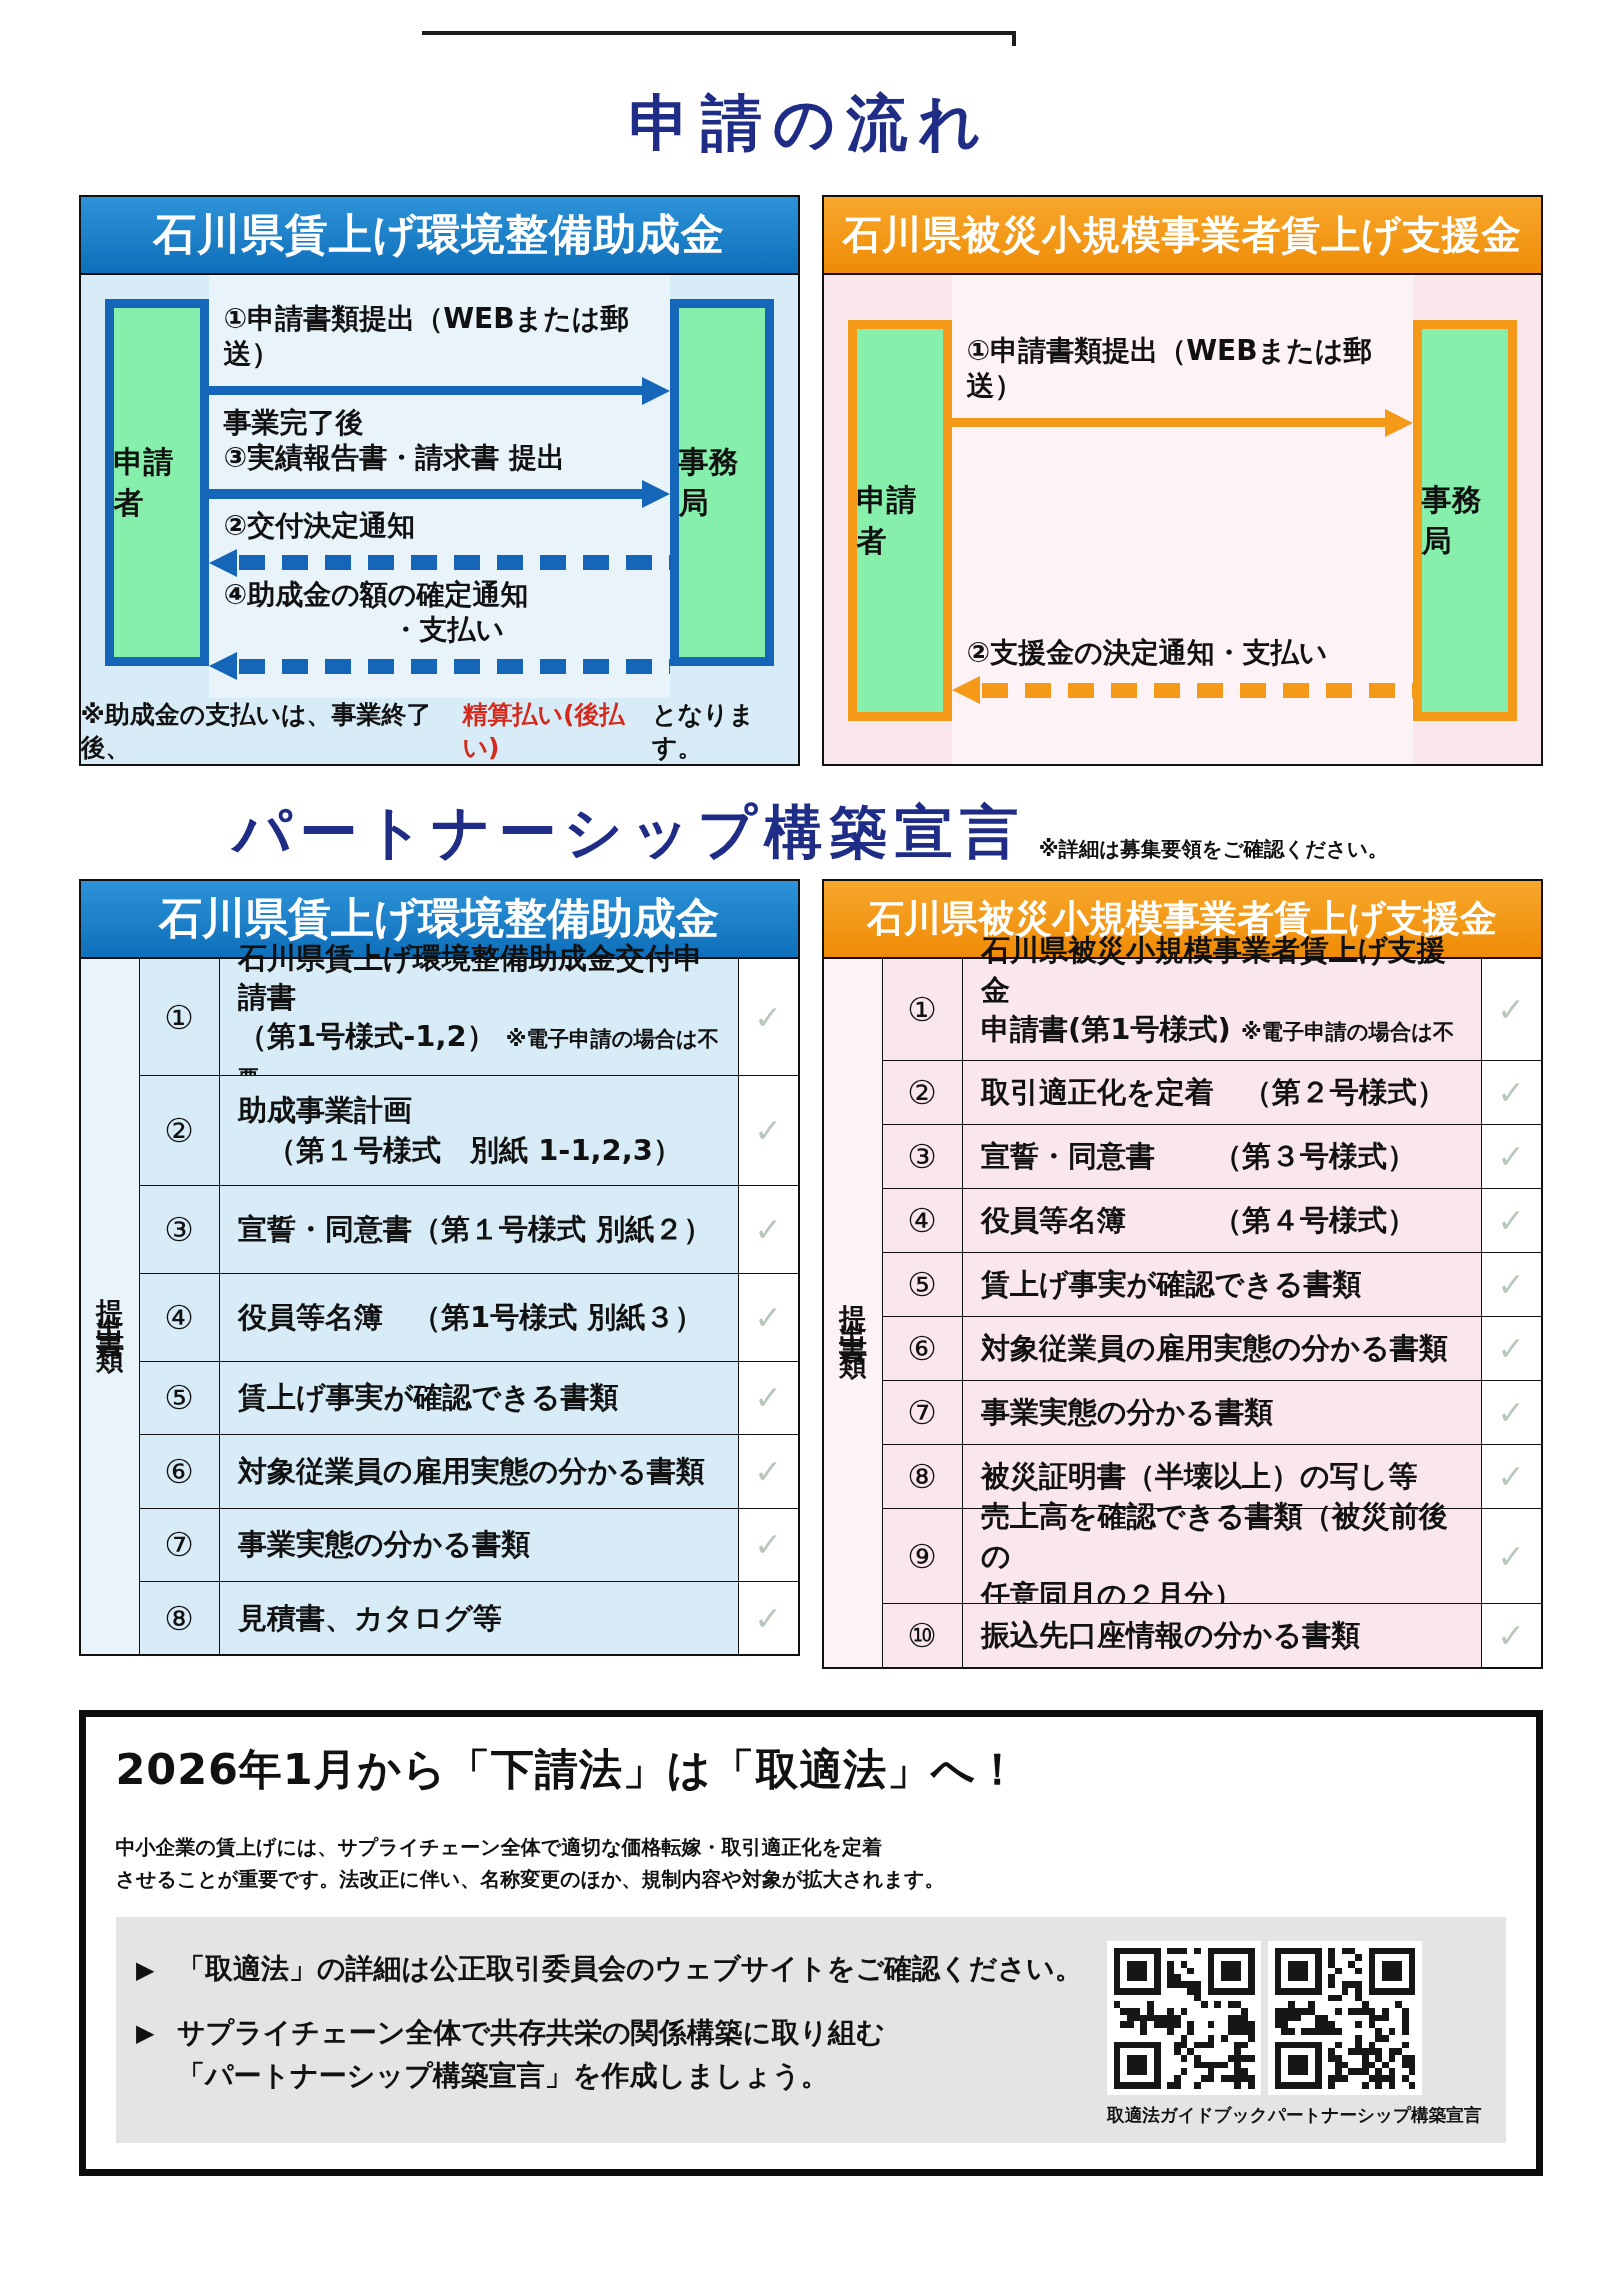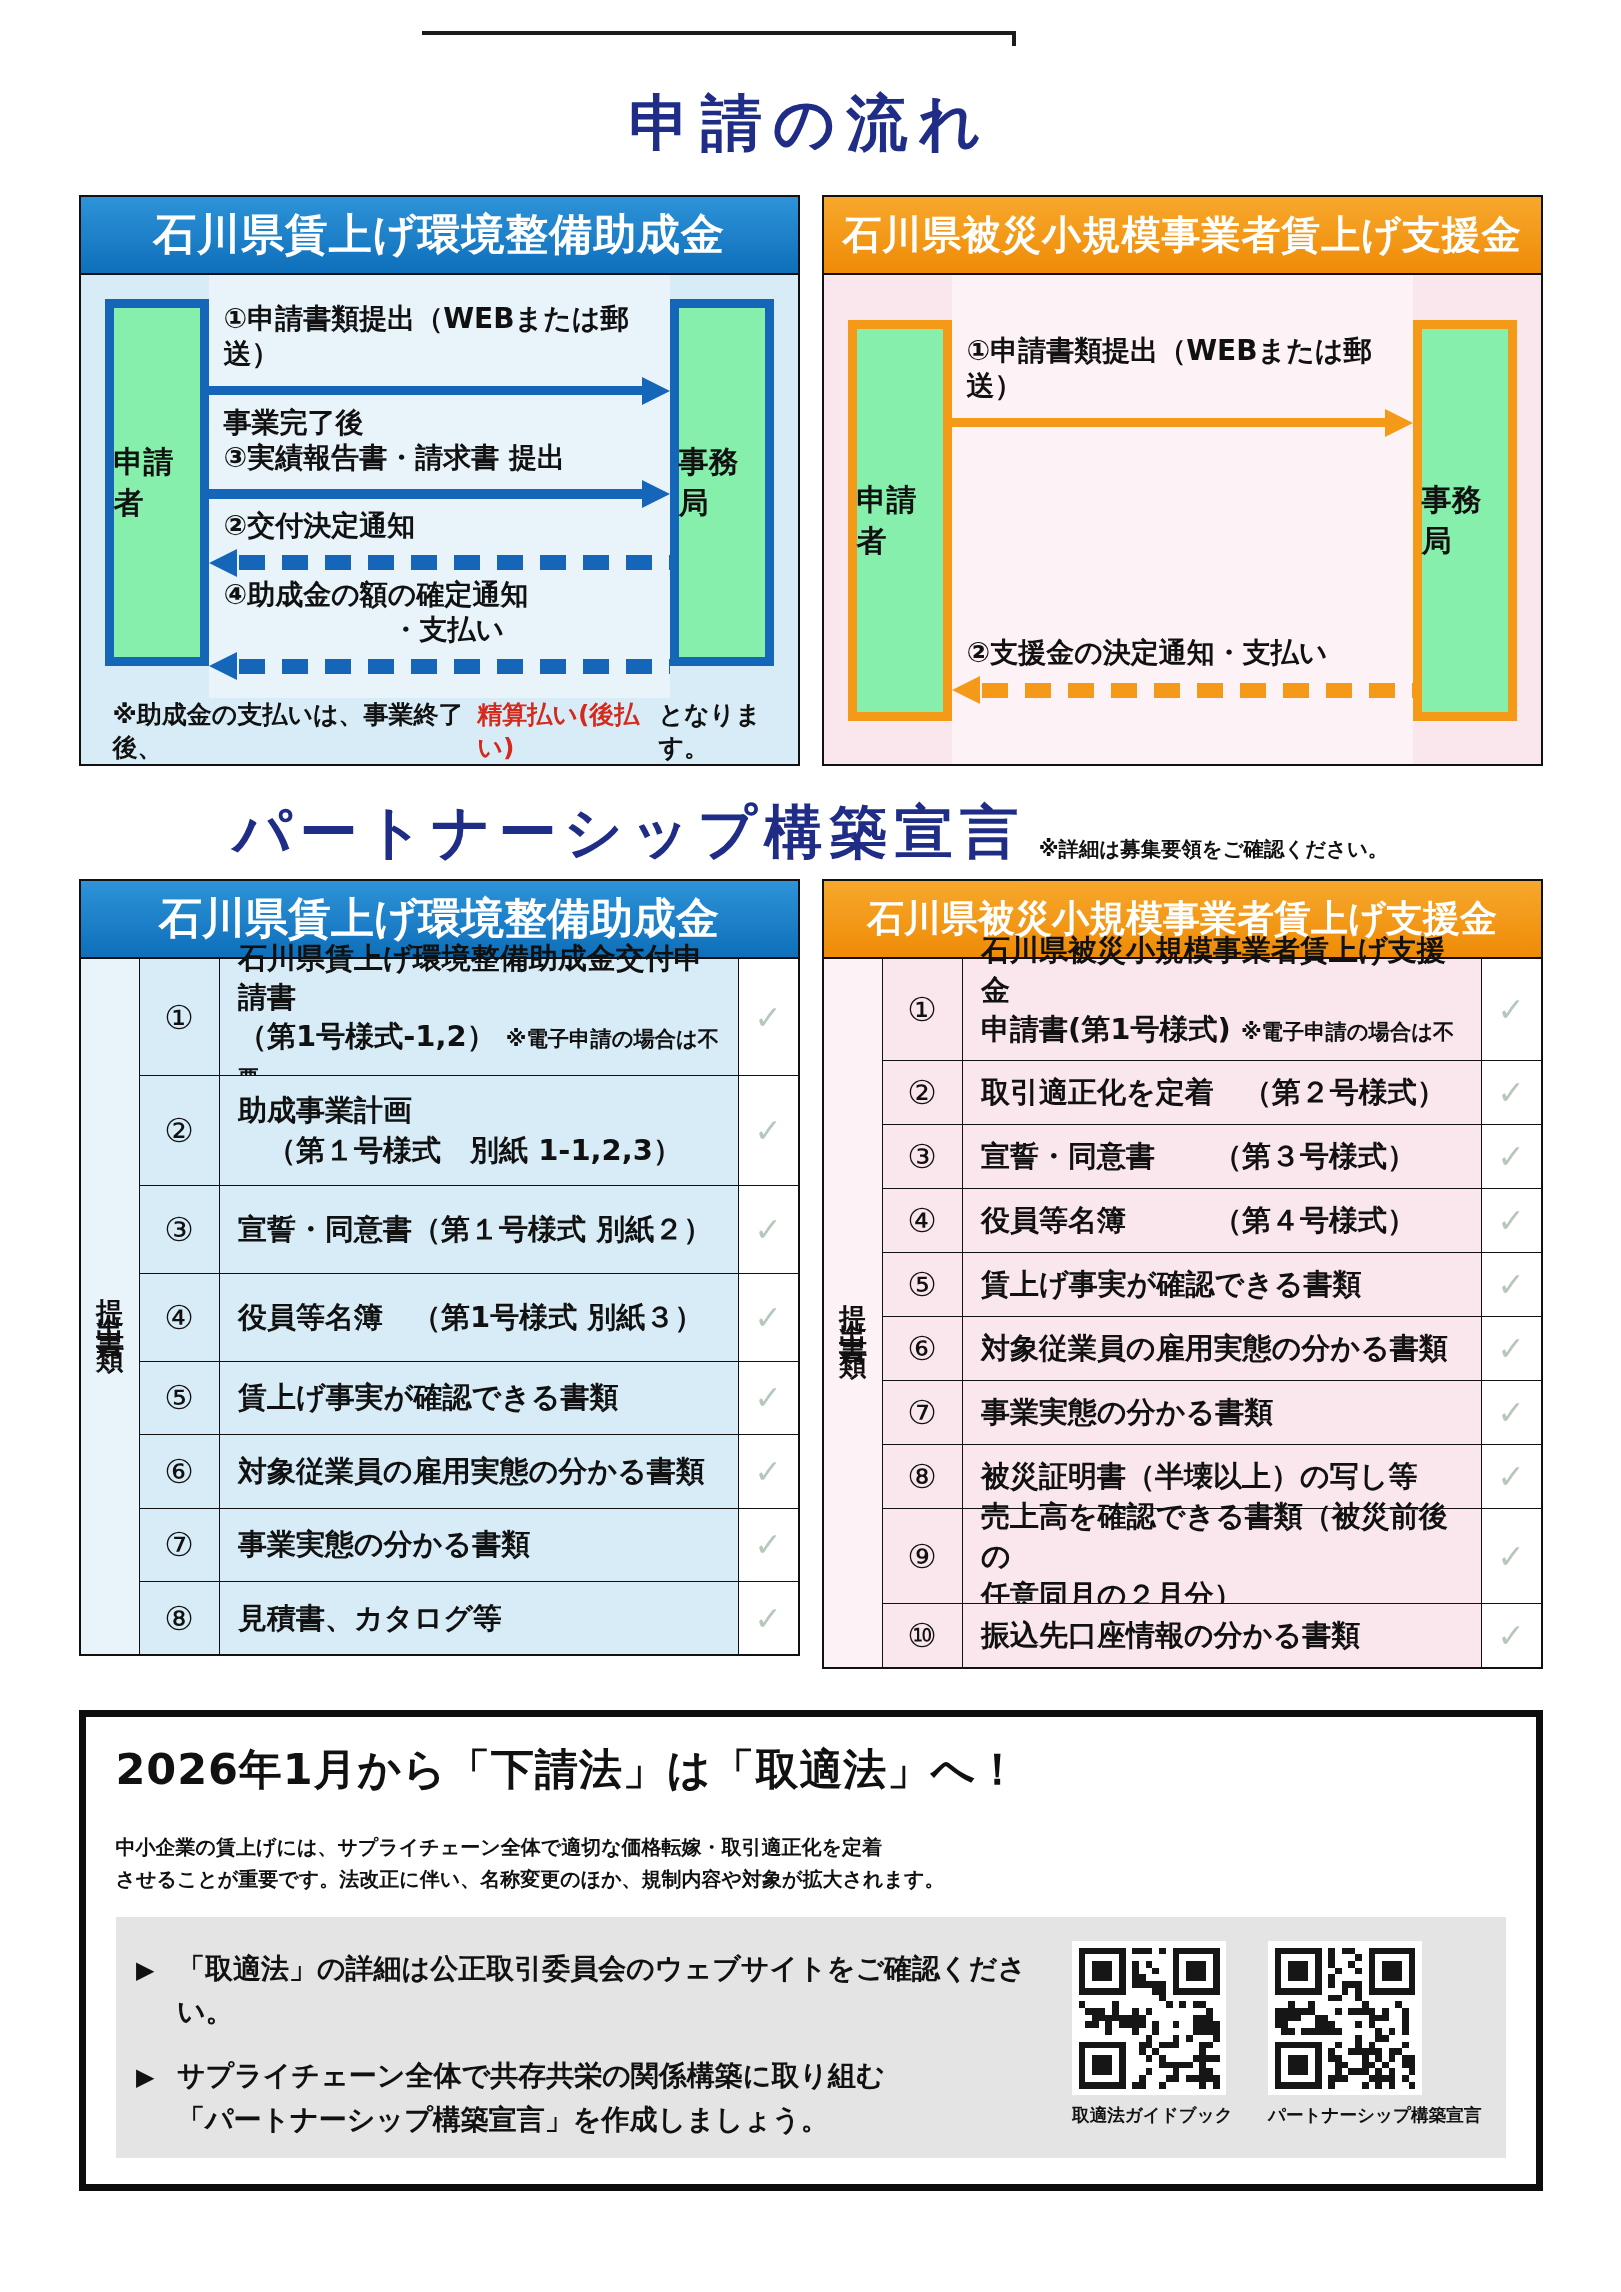--- a/index.html
+++ b/index.html
@@ -45,21 +45,21 @@
   .arrow.right .head{position:absolute;right:0;top:0;width:0;height:0;
     border-top:14px solid transparent;border-bottom:14px solid transparent;border-left:28px solid var(--ac);}
   .arrow.left .head{position:absolute;left:0;top:0;width:0;height:0;
     border-top:14px solid transparent;border-bottom:14px solid transparent;border-right:28px solid var(--ac);}
   .arrow.dashed .bar{left:30px;right:0;top:6.5px;height:15px;
     background:repeating-linear-gradient(90deg,var(--ac) 0 26px,transparent 26px 43px);}
   .spacer{flex:1;}
   .orange .step-1{margin-top:32px;}
   .orange .step-2{margin-bottom:48px;}
   .flow-note{flex:0 0 65px;display:flex;align-items:center;justify-content:center;
-    font-size:25px;font-weight:700;padding-left:32px;}
+    font-size:25px;font-weight:700;}
   .flow-note .red{color:var(--red);}
 
   
   .check-title-row{display:flex;align-items:flex-end;justify-content:center;gap:13px;margin-top:28px;}
   h2.check-title{margin:0;color:var(--navy);font-size:58px;font-weight:800;letter-spacing:7.4px;}
   .check-note{font-size:20.4px;font-weight:700;padding-bottom:9.3px;}
 
   
   .tables-row{display:flex;gap:22px;margin-top:7.4px;align-items:flex-start;}
   .dtable{width:721px;box-sizing:border-box;border:2.8px solid var(--ink);display:flex;flex-direction:column;}
@@ -91,21 +91,21 @@
 
   
   .notice{margin-top:41px;border:7.4px solid #0d0d0d;background:#fff;padding:24px 30px 26px;box-sizing:border-box;width:1464px;}
   .notice-title{font-size:43px;font-weight:800;letter-spacing:0.9px;}
   .notice-body{margin-top:32px;font-size:20px;font-weight:700;line-height:1.6;white-space:pre-line;}
   .notice-panel{margin-top:22px;background:var(--gray-panel);display:flex;padding:24px 24px 16.7px 20.4px;gap:15px;}
   .bullets{flex:1;display:flex;flex-direction:column;gap:20.4px;padding-top:5.6px;}
   .bullet{display:flex;font-size:28px;font-weight:700;line-height:1.55;}
   .tri{flex:0 0 41px;font-size:24px;padding-top:4.6px;}
   .bullet-text{white-space:pre-line;}
-  .qrs{display:flex;gap:35px;align-items:flex-start;}
+  .qrs{display:flex;align-items:flex-start;}
   .qrs figure{margin:0;text-align:center;}
   svg.qr{width:141px;height:141px;background:#fff;padding:6.5px;display:block;shape-rendering:crispEdges;}
   figcaption{font-size:17.6px;font-weight:700;margin-top:7.4px;}
 </style>
 </head>
 <body>
 
 <div class="page">
   <div class="scan-line"></div>
   <div class="scan-tick"></div>

